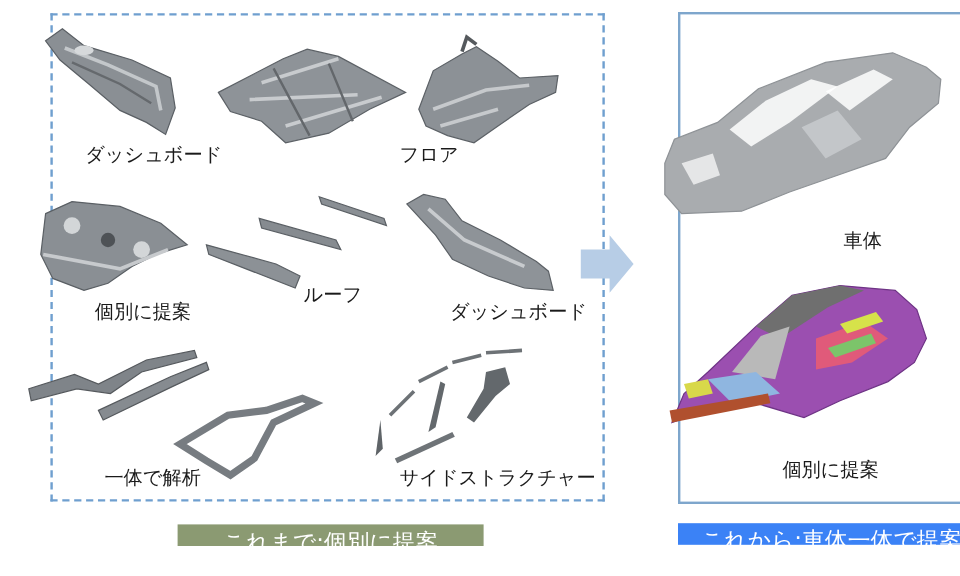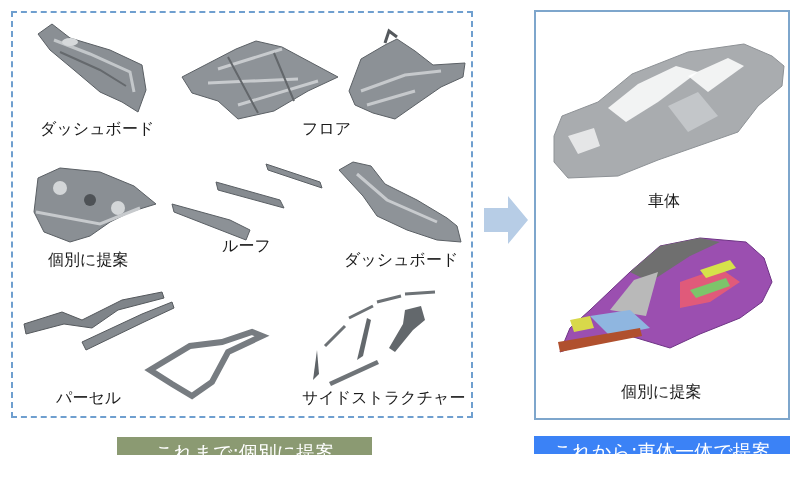--- a/index.html
+++ b/index.html
@@ -1,20 +1,20 @@
 <!DOCTYPE html>
 <html><head>
 <meta charset="utf-8">
 <style>
   html, body { margin:0; padding:0; }
   body {
     width:800px; height:480px; background:#ffffff; position:relative; overflow:hidden;
     font-family: "DejaVu Sans", "Liberation Sans", sans-serif; color:#222;
   }
-  .abs { position:absolute; }
+  .abs { position:absolute;margin-left:31px; }
   .left-box {
     left:11px; top:11px; width:462px; height:407px;
     border:2px dashed #6f9fcf; box-sizing:border-box;
   }
   .right-box {
     left:534px; top:10px; width:256px; height:410px;
     border:2px solid #7ea6cc; box-sizing:border-box;
   }
   .label { font-size:16px; color:#1a1a1a; white-space:nowrap; }
   .banner {
@@ -80,39 +80,39 @@
 </svg>
 
 <svg class="part" style="left:305px;top:290px;" width="150" height="100" viewBox="0 0 150 100">
   <path d="M20 56 L40 36 M44 28 L68 16 M72 12 L96 6 M100 4 L130 2" stroke="#6d7276" stroke-width="3" fill="none"></path>
   <path d="M12 60 L8 90 L14 84 Z" fill="#5f6468"></path>
   <path d="M62 28 L52 70 L58 66 L66 30 Z" fill="#63686c"></path>
   <path d="M100 20 L116 16 L120 30 L108 40 L90 62 L84 58 L98 34 Z" fill="#63686c"></path>
   <path d="M24 92 L72 70 L74 74 L26 96 Z" fill="#6f7478"></path>
 </svg>
 
-<div class="abs label" style="left:56px;top:388px;">パーセル</div>
+<div class="abs label" style="left:56px;top:388px;">一体で解析</div>
 <div class="abs label" style="left:302px;top:388px;text-align:center;">サイドストラクチャー</div>
 
 <div class="abs banner banner-green">これまで:個別に提案</div>
 
 <svg class="part" style="left:484px;top:196px;" width="44" height="48" viewBox="0 0 44 48">
   <path d="M0 12 L24 12 L24 0 L44 24 L24 48 L24 36 L0 36 Z" fill="#b7cde6"></path>
 </svg>
 
 <div class="abs right-box"></div>
 
 <svg class="part" style="left:548px;top:36px;" width="240" height="150" viewBox="0 0 240 150">
   <path d="M6 100 L14 80 L50 66 L84 38 L140 16 L196 8 L224 20 L236 30 L234 50 L210 70 L190 96 L150 110 L110 124 L70 140 L20 142 L6 126 Z" fill="#a9acaf" stroke="#8e9296" stroke-width="1"></path>
   <path d="M60 72 L90 48 L128 30 L150 36 L110 66 L78 86 Z" fill="#ffffff" opacity="0.85"></path>
   <path d="M140 40 L180 22 L196 30 L160 56 Z" fill="#ffffff" opacity="0.85"></path>
   <path d="M120 70 L150 56 L170 80 L140 96 Z" fill="#c3c6c9"></path>
   <path d="M20 100 L46 92 L52 110 L30 118 Z" fill="#ffffff" opacity="0.7"></path>
 </svg>
-<div class="abs label" style="left:648px;top:191px;">車体</div>
+<div class="abs label" style="left:672px;top:191px;">車体</div>
 
 <svg class="part" style="left:550px;top:232px;" width="230" height="135" viewBox="0 0 230 135">
   <path d="M20 96 L40 78 L80 40 L110 14 L150 6 L196 10 L214 26 L222 50 L212 70 L190 86 L150 102 L120 116 L80 104 L40 110 L10 120 Z" fill="#9b4fb0" stroke="#6e3385" stroke-width="1"></path>
   <path d="M80 40 L110 14 L150 6 L170 10 L140 24 L100 50 Z" fill="#6f6f6f"></path>
   <path d="M60 78 L84 48 L108 40 L96 84 Z" fill="#b9b9b9"></path>
   <path d="M130 50 L170 36 L190 50 L160 70 L130 76 Z" fill="#e05a7a"></path>
   <path d="M140 58 L176 46 L180 54 L146 66 Z" fill="#7cc46a"></path>
   <path d="M150 38 L180 28 L186 36 L156 46 Z" fill="#d6e24a"></path>
   <path d="M40 84 L80 78 L100 96 L60 104 Z" fill="#8fb6e0"></path>
   <path d="M20 88 L40 84 L44 96 L24 100 Z" fill="#d8d84a"></path>

